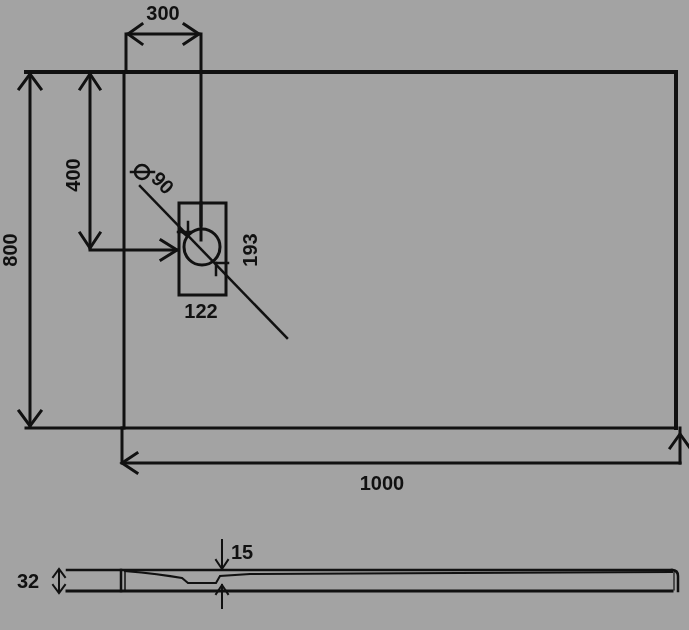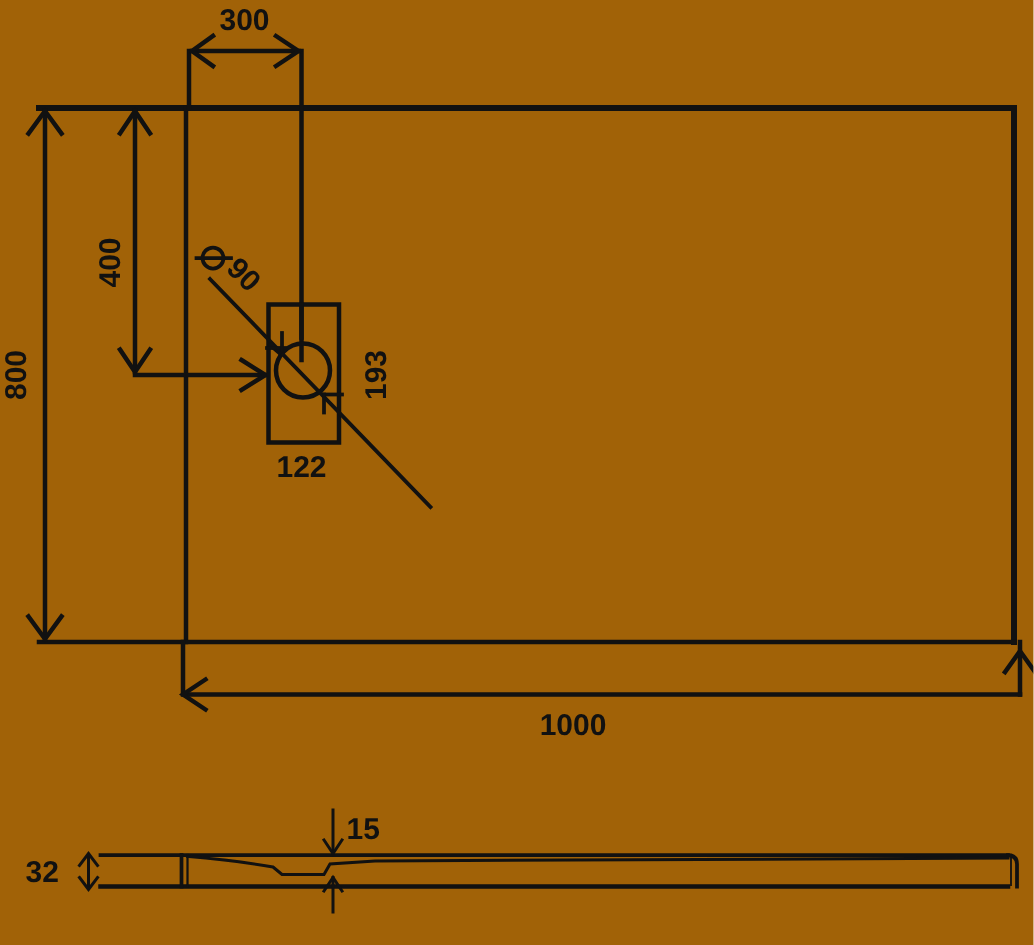--- a/index.html
+++ b/index.html
@@ -1,16 +1,16 @@
 <!DOCTYPE html>
 <html><head>
   <meta charset="utf-8">
   <style>
     html, body { margin: 0; padding: 0; background: #ffffff; }
-    .canvas { position: relative; width: 689px; height: 630px; background: #a16207; overflow: hidden; }
+    .canvas { position: relative; width: 689px; height: 630px; background: #a3a3a3; overflow: hidden; }
     svg { position: absolute; left: 0; top: 0; }
     .lbl { font-family: "Liberation Sans", sans-serif; font-weight: bold; fill: #111111; }
   </style>
 </head>
 <body>
 
 <div class="canvas">
   <svg width="689" height="630" viewBox="0 0 689 630">
     <g stroke="#111111" fill="none" stroke-linecap="square">
 

